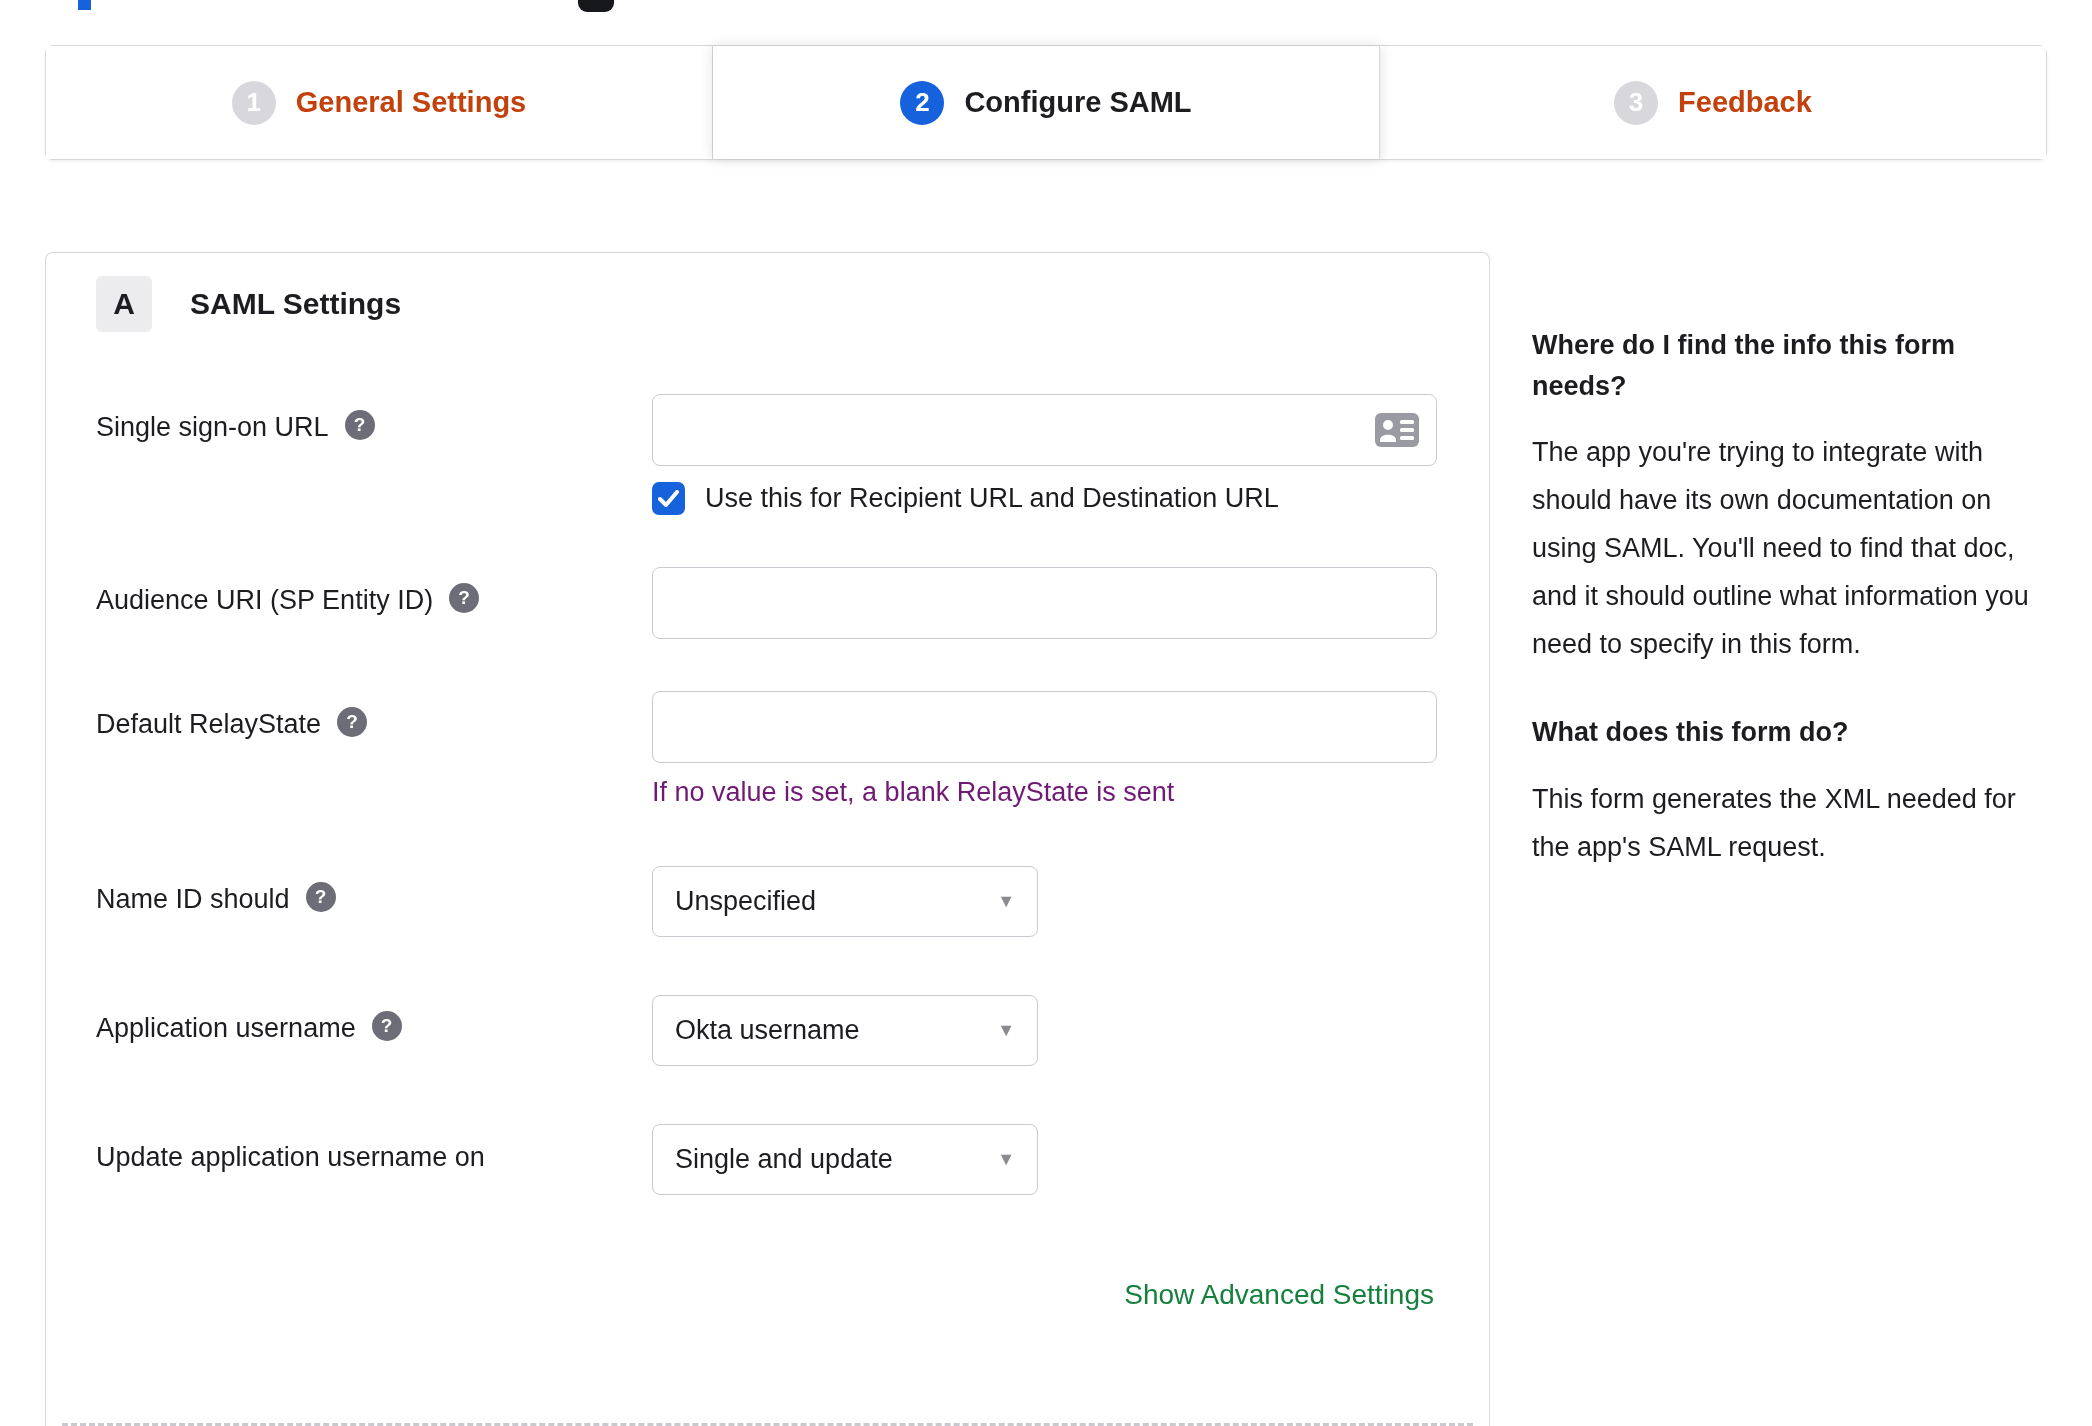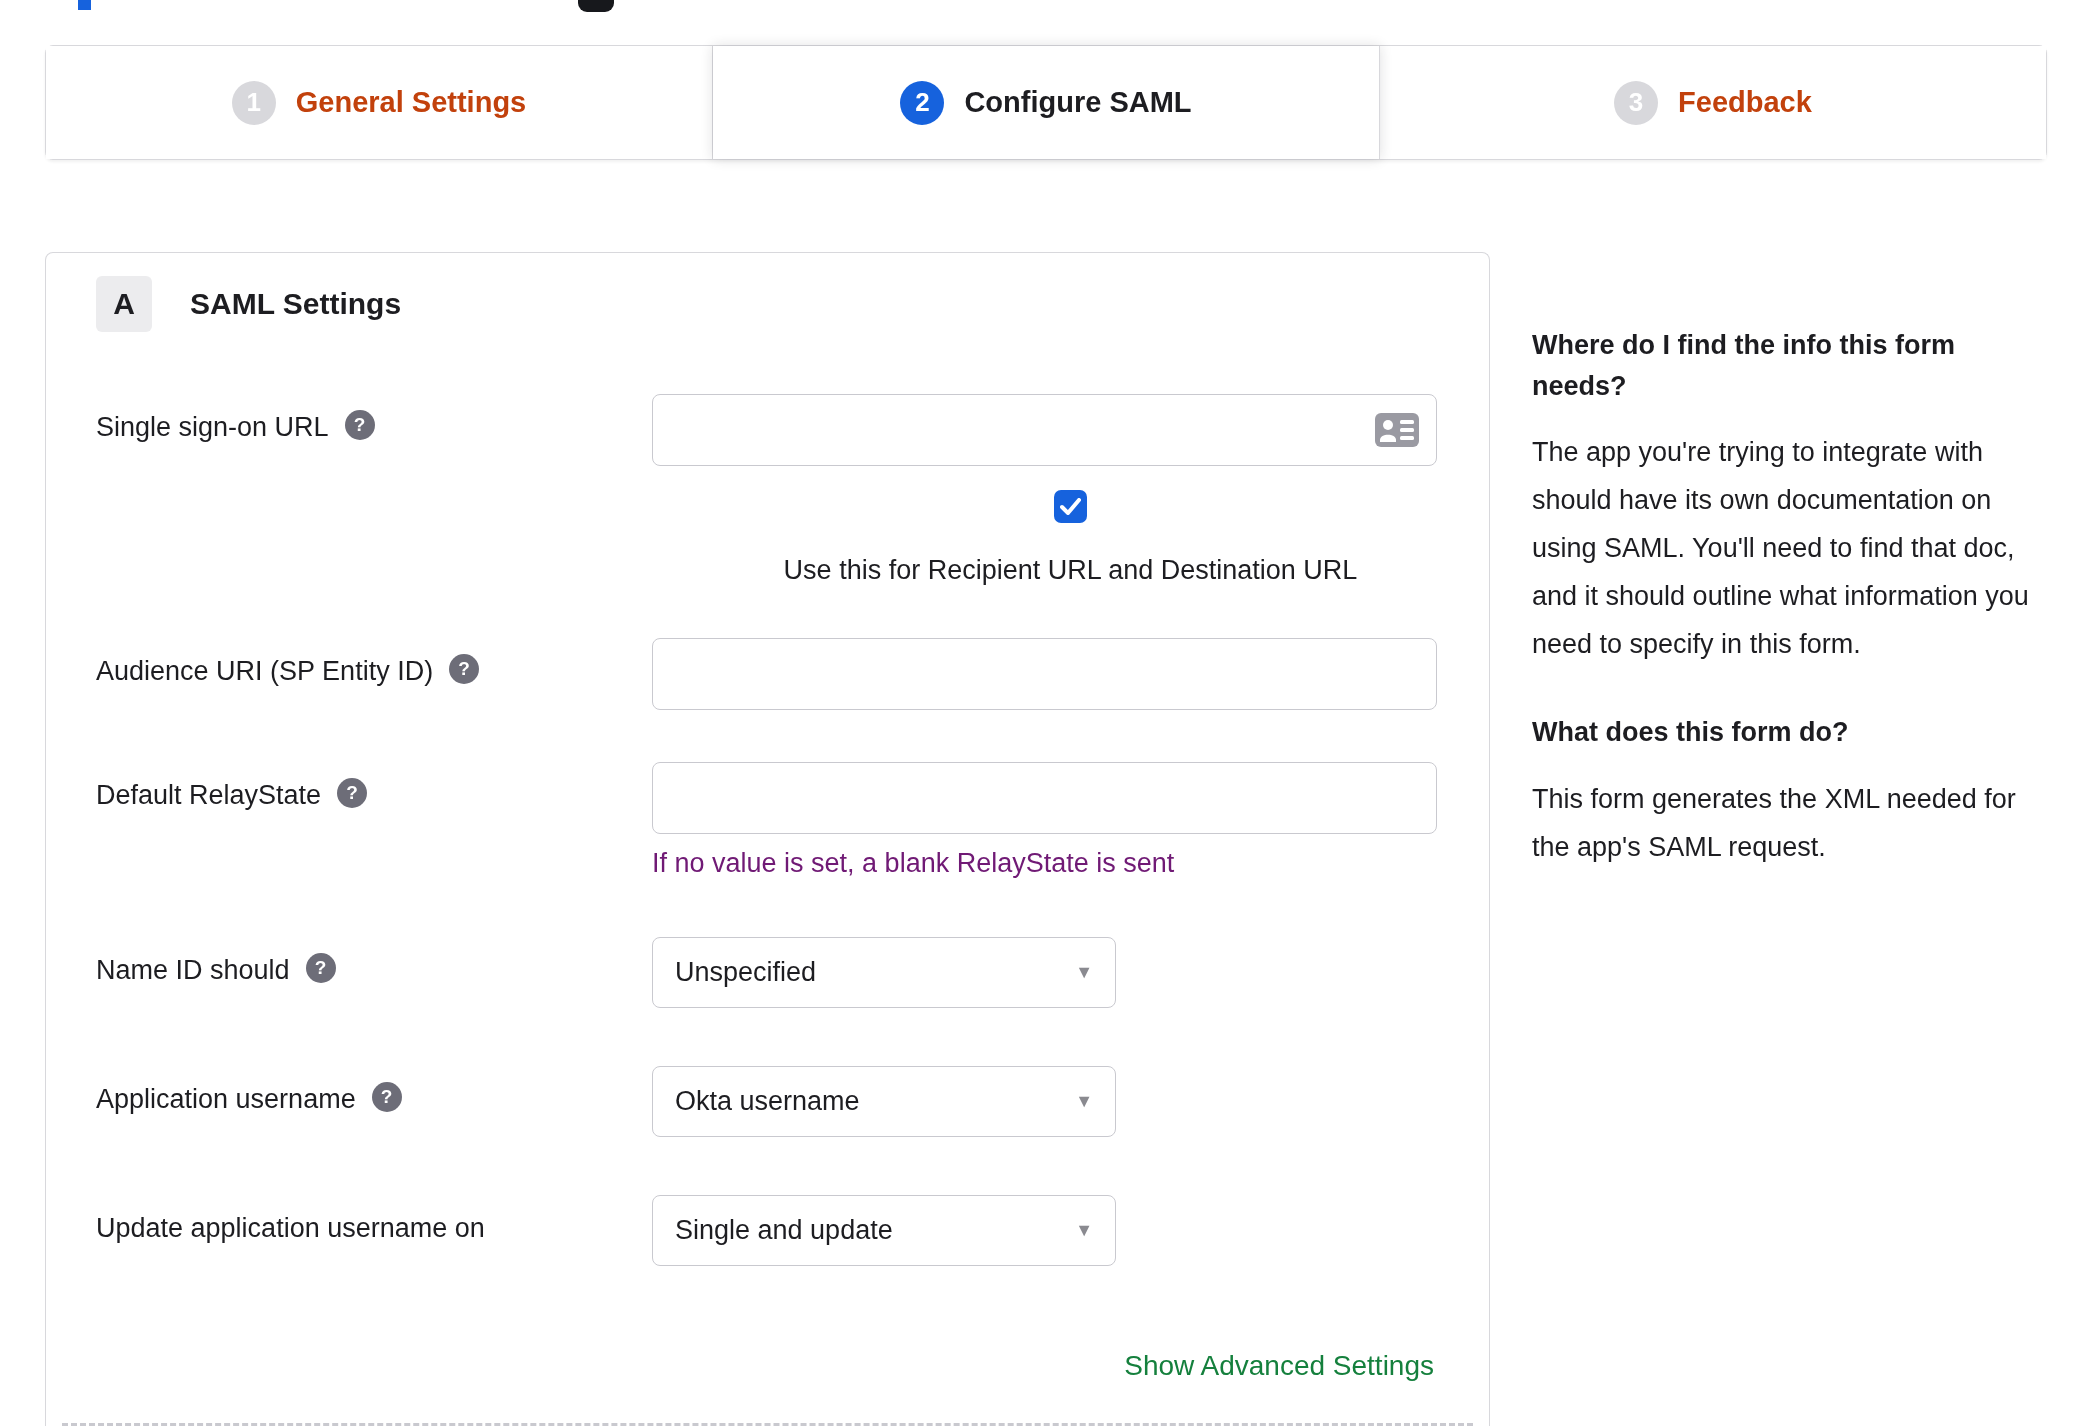--- a/index.html
+++ b/index.html
@@ -73,35 +73,35 @@
 
   .input-wrap { position:relative; }
   .text-input {
     width:785px; height:72px; border:1px solid #c9c9cf; border-radius:8px;
     font-family:"Liberation Sans", sans-serif; font-size:26px; color:#1d1d21;
     padding:0 70px 0 20px; outline:none; background:#fff;
   }
   .card-icon { position:absolute; right:18px; top:19px; width:44px; height:34px; }
 
   .row-sso { margin-top:62px; }
-  .checkbox-row { margin-top:24px; padding-left:606px; display:flex; align-items:center; gap:32px;flex-direction:column; }
+  .checkbox-row { margin-top:16px; padding-left:606px; display:flex; align-items:center; gap:20px; }
   .checkbox {
     width:33px; height:33px; background:#1662dd; border-radius:7px;
     display:flex; align-items:center; justify-content:center; cursor:pointer; flex:0 0 auto;
   }
   .checkbox-label { font-size:27px; }
 
   .row-audience { margin-top:52px; }
   .row-relay { margin-top:52px; }
   .hint-row { padding-left:606px; margin-top:14px; }
   .hint-text { font-size:27px; color:#701a75; }
 
   .row-select { margin-top:58px; }
   .select-box {
-    width:464px; height:71px; border:1px solid #c9c9cf; border-radius:8px;
+    width:386px; height:71px; border:1px solid #c9c9cf; border-radius:8px;
     display:flex; align-items:center; justify-content:space-between;
     padding:0 22px 0 22px; font-size:27px; cursor:pointer; background:#fff;
   }
   .caret { font-size:18px; color:#8a8a90; }
 
   .advanced-row { margin-top:84px; padding-right:55px; text-align:right; }
   .advanced-link { font-size:28px; color:#15803d; text-decoration:none; cursor:pointer; }
 
   
   .help-sidebar { position:absolute; left:1532px; top:325px; width:505px; }

